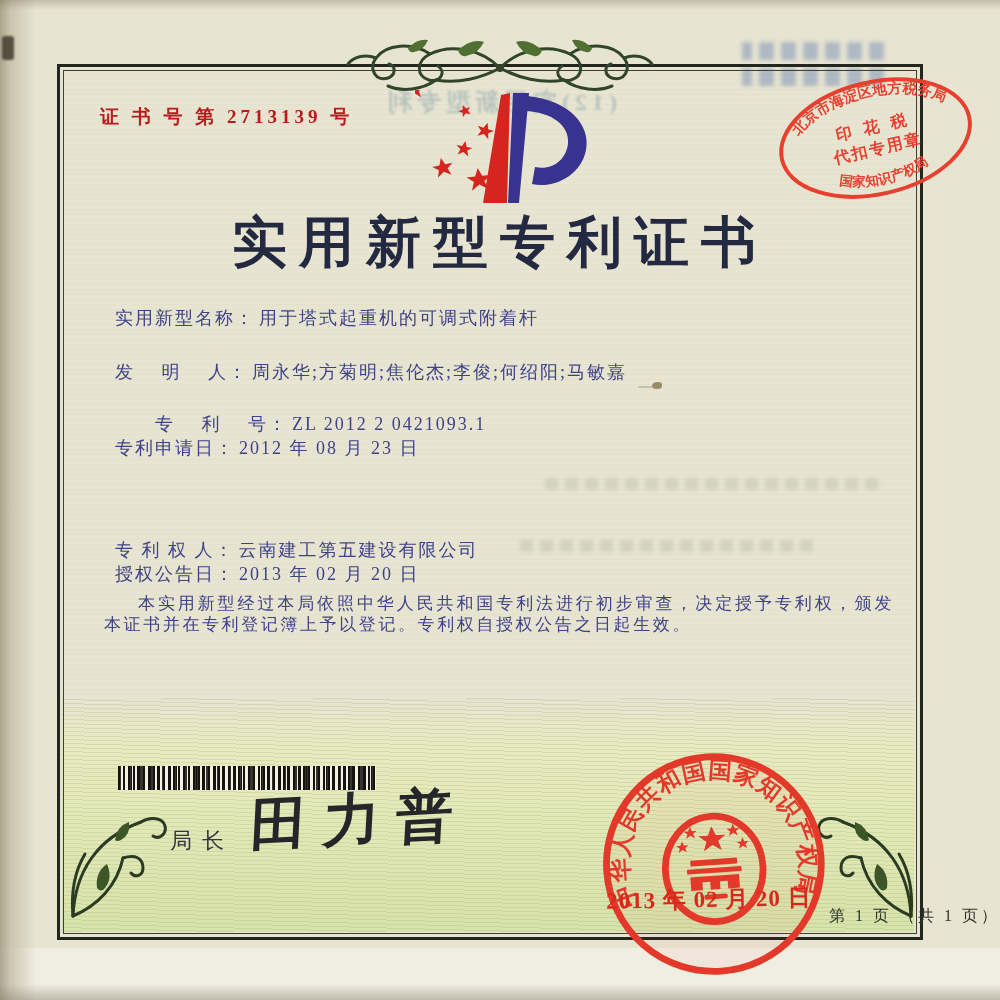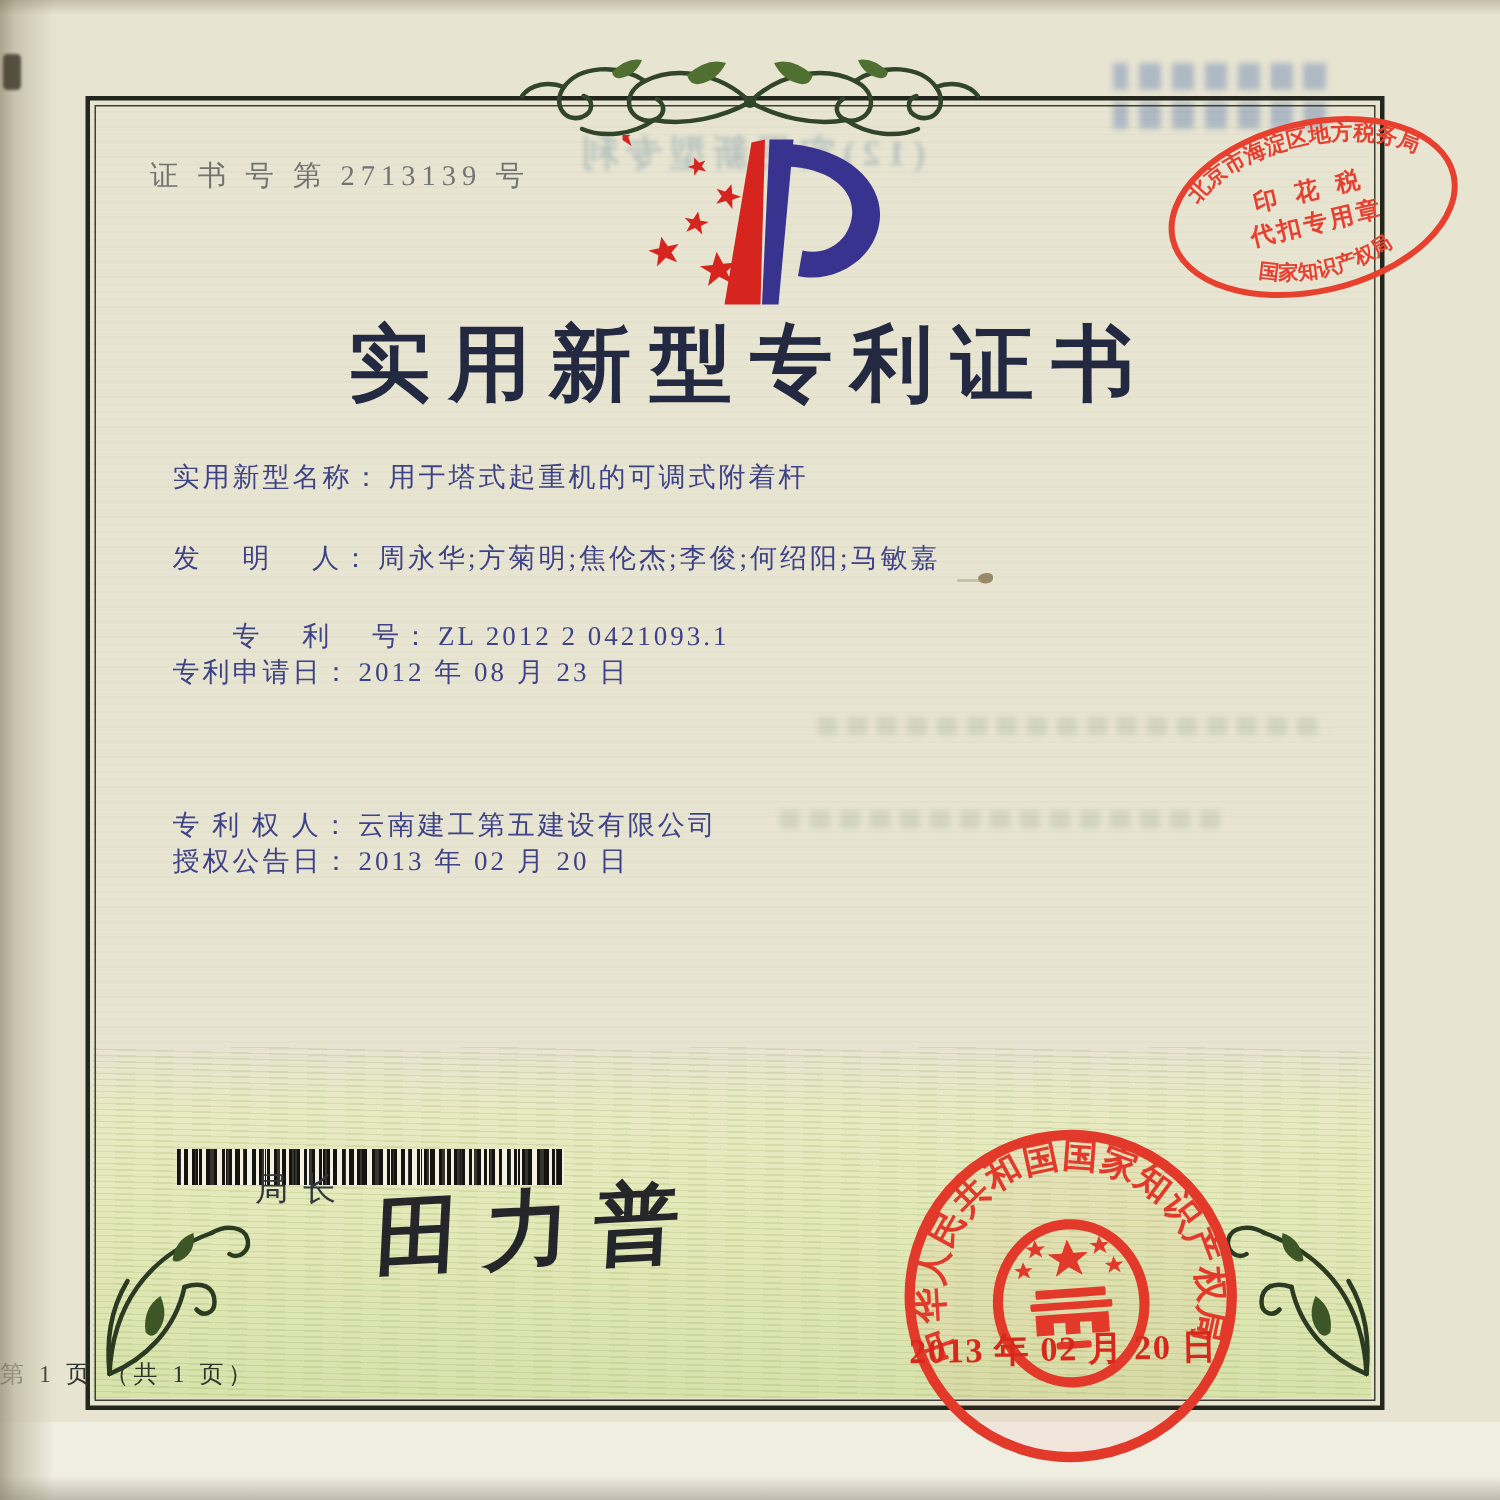--- a/index.html
+++ b/index.html
@@ -37,43 +37,43 @@
   .bleed-title{left:50%;top:86px;transform:translateX(-50%) scaleX(-1);z-index:2;
     font-size:24px;font-weight:700;letter-spacing:5px;color:rgba(105,145,160,.38);filter:blur(1.3px);white-space:nowrap;}
   .bleed-blocks{left:742px;top:42px;width:142px;height:54px;z-index:2;transform:scaleX(-1);filter:blur(2px);opacity:.5;}
   .bleed-blocks .row{height:18px;margin-bottom:8px;
     background:repeating-linear-gradient(90deg,rgba(55,95,165,.65) 0 15px,rgba(0,0,0,0) 15px 22px);}
   .bleed-line{z-index:2;height:12px;filter:blur(2.2px);opacity:.30;
     background:repeating-linear-gradient(90deg,rgba(110,135,115,.6) 0 13px,rgba(0,0,0,0) 13px 20px);}
   .bl1{left:545px;top:478px;width:340px;}
   .bl2{left:520px;top:540px;width:300px;}
   
-  .cert-no{left:100px;top:104px;z-index:5;font-size:19px;letter-spacing:4px;color:#737373;font-weight:400;}
+  .cert-no{left:100px;top:104px;z-index:5;font-size:19px;letter-spacing:4px;color:#b91c1c;font-weight:700;}
   .logo{left:415px;top:90px;z-index:5;}
   .title{left:0;right:0;top:206px;text-align:center;z-index:5;
     font-size:55px;font-weight:700;letter-spacing:12px;color:#232940;}
   .field{left:115px;z-index:5;font-size:18px;letter-spacing:2px;color:#3e4286;white-space:nowrap;}
   .f0{top:306px;} .f1{top:360px;} .f2{top:412px;margin-left:40px;} .f3{top:436px;} .f4{top:538px;} .f5{top:562px;}
   .field .lab{margin-right:4px;text-align:center;}
   .paras{left:104px;top:593px;width:790px;z-index:5;
     font-size:17px;line-height:21.4px;letter-spacing:2.6px;color:#3e4286;text-align:justify;}
   .paras p{margin:0;text-indent:2em;}
   .barcode{left:118px;top:766px;width:258px;height:24px;z-index:5;background-color:#f4f1e2;
     background-image:
       repeating-linear-gradient(90deg,#15130f 0 2px,rgba(0,0,0,0) 2px 5px),
       repeating-linear-gradient(90deg,#15130f 0 1px,rgba(0,0,0,0) 1px 6.5px),
       repeating-linear-gradient(90deg,rgba(21,19,15,.85) 0 3px,rgba(0,0,0,0) 3px 11px);}
-  .director{left:170px;top:778px;z-index:5;font-size:22px;letter-spacing:10px;color:#34373f;}
+  .director{left:170px;top:826px;z-index:5;font-size:22px;letter-spacing:10px;color:#34373f;}
   .signature{left:250px;top:782px;z-index:5;font-size:57px;font-weight:700;letter-spacing:16px;
     color:#16161f;transform:rotate(-3deg) skewX(-6deg);opacity:.92;white-space:nowrap;}
   .seal{left:592px;top:742px;z-index:6;transform:rotate(-4deg);}
   .seal-date{left:606px;top:884px;z-index:7;font-size:23px;font-weight:700;letter-spacing:1px;
     color:#d8281b;white-space:nowrap;transform:rotate(-1deg);}
   .tax-stamp{left:768px;top:68px;z-index:6;transform:rotate(-13deg);}
-  .footer{left:0;right:0;top:906px;text-align:left;z-index:5;
+  .footer{left:0;right:0;top:906px;text-align:right;z-index:5;
     font-size:16px;letter-spacing:3px;color:#30342a;}
 </style>
 </head>
 <body>
 
 <div class="abs below-frame"></div>
 <div class="abs inner-texture"></div>
 <div class="abs green-band"></div>
 
 <div class="abs bleed-title">(12)实用新型专利</div>
@@ -168,20 +168,21 @@
   <span class="lab">专利申请日：</span><span>2012 年 08 月 23 日</span>
 </div>
 <div class="abs field f4">
   <span class="lab">专 利 权 人：</span><span>云南建工第五建设有限公司</span>
 </div>
 <div class="abs field f5">
   <span class="lab">授权公告日：</span><span>2013 年 02 月 20 日</span>
 </div>
 
 <div class="abs paras">
+  <p>本实用新型经过本局依照中华人民共和国专利法进行初步审查，决定授予专利权，颁发本证书并在专利登记簿上予以登记。专利权自授权公告之日起生效。</p>
 </div>
 
 <div class="abs barcode"></div>
 <div class="abs director">局长</div>
 <div class="abs signature">田力普</div>
 
 <div class="abs seal">
   <svg width="244" height="244" viewBox="0 0 250 250">
     <circle cx="125" cy="125" r="110" fill="rgba(226,57,43,0.04)" stroke="#e2392b" stroke-width="7"></circle>
     <path id="sealArc" d="M 48.8,169 A 88,88 0 1 1 201.2,169" fill="none"></path>

